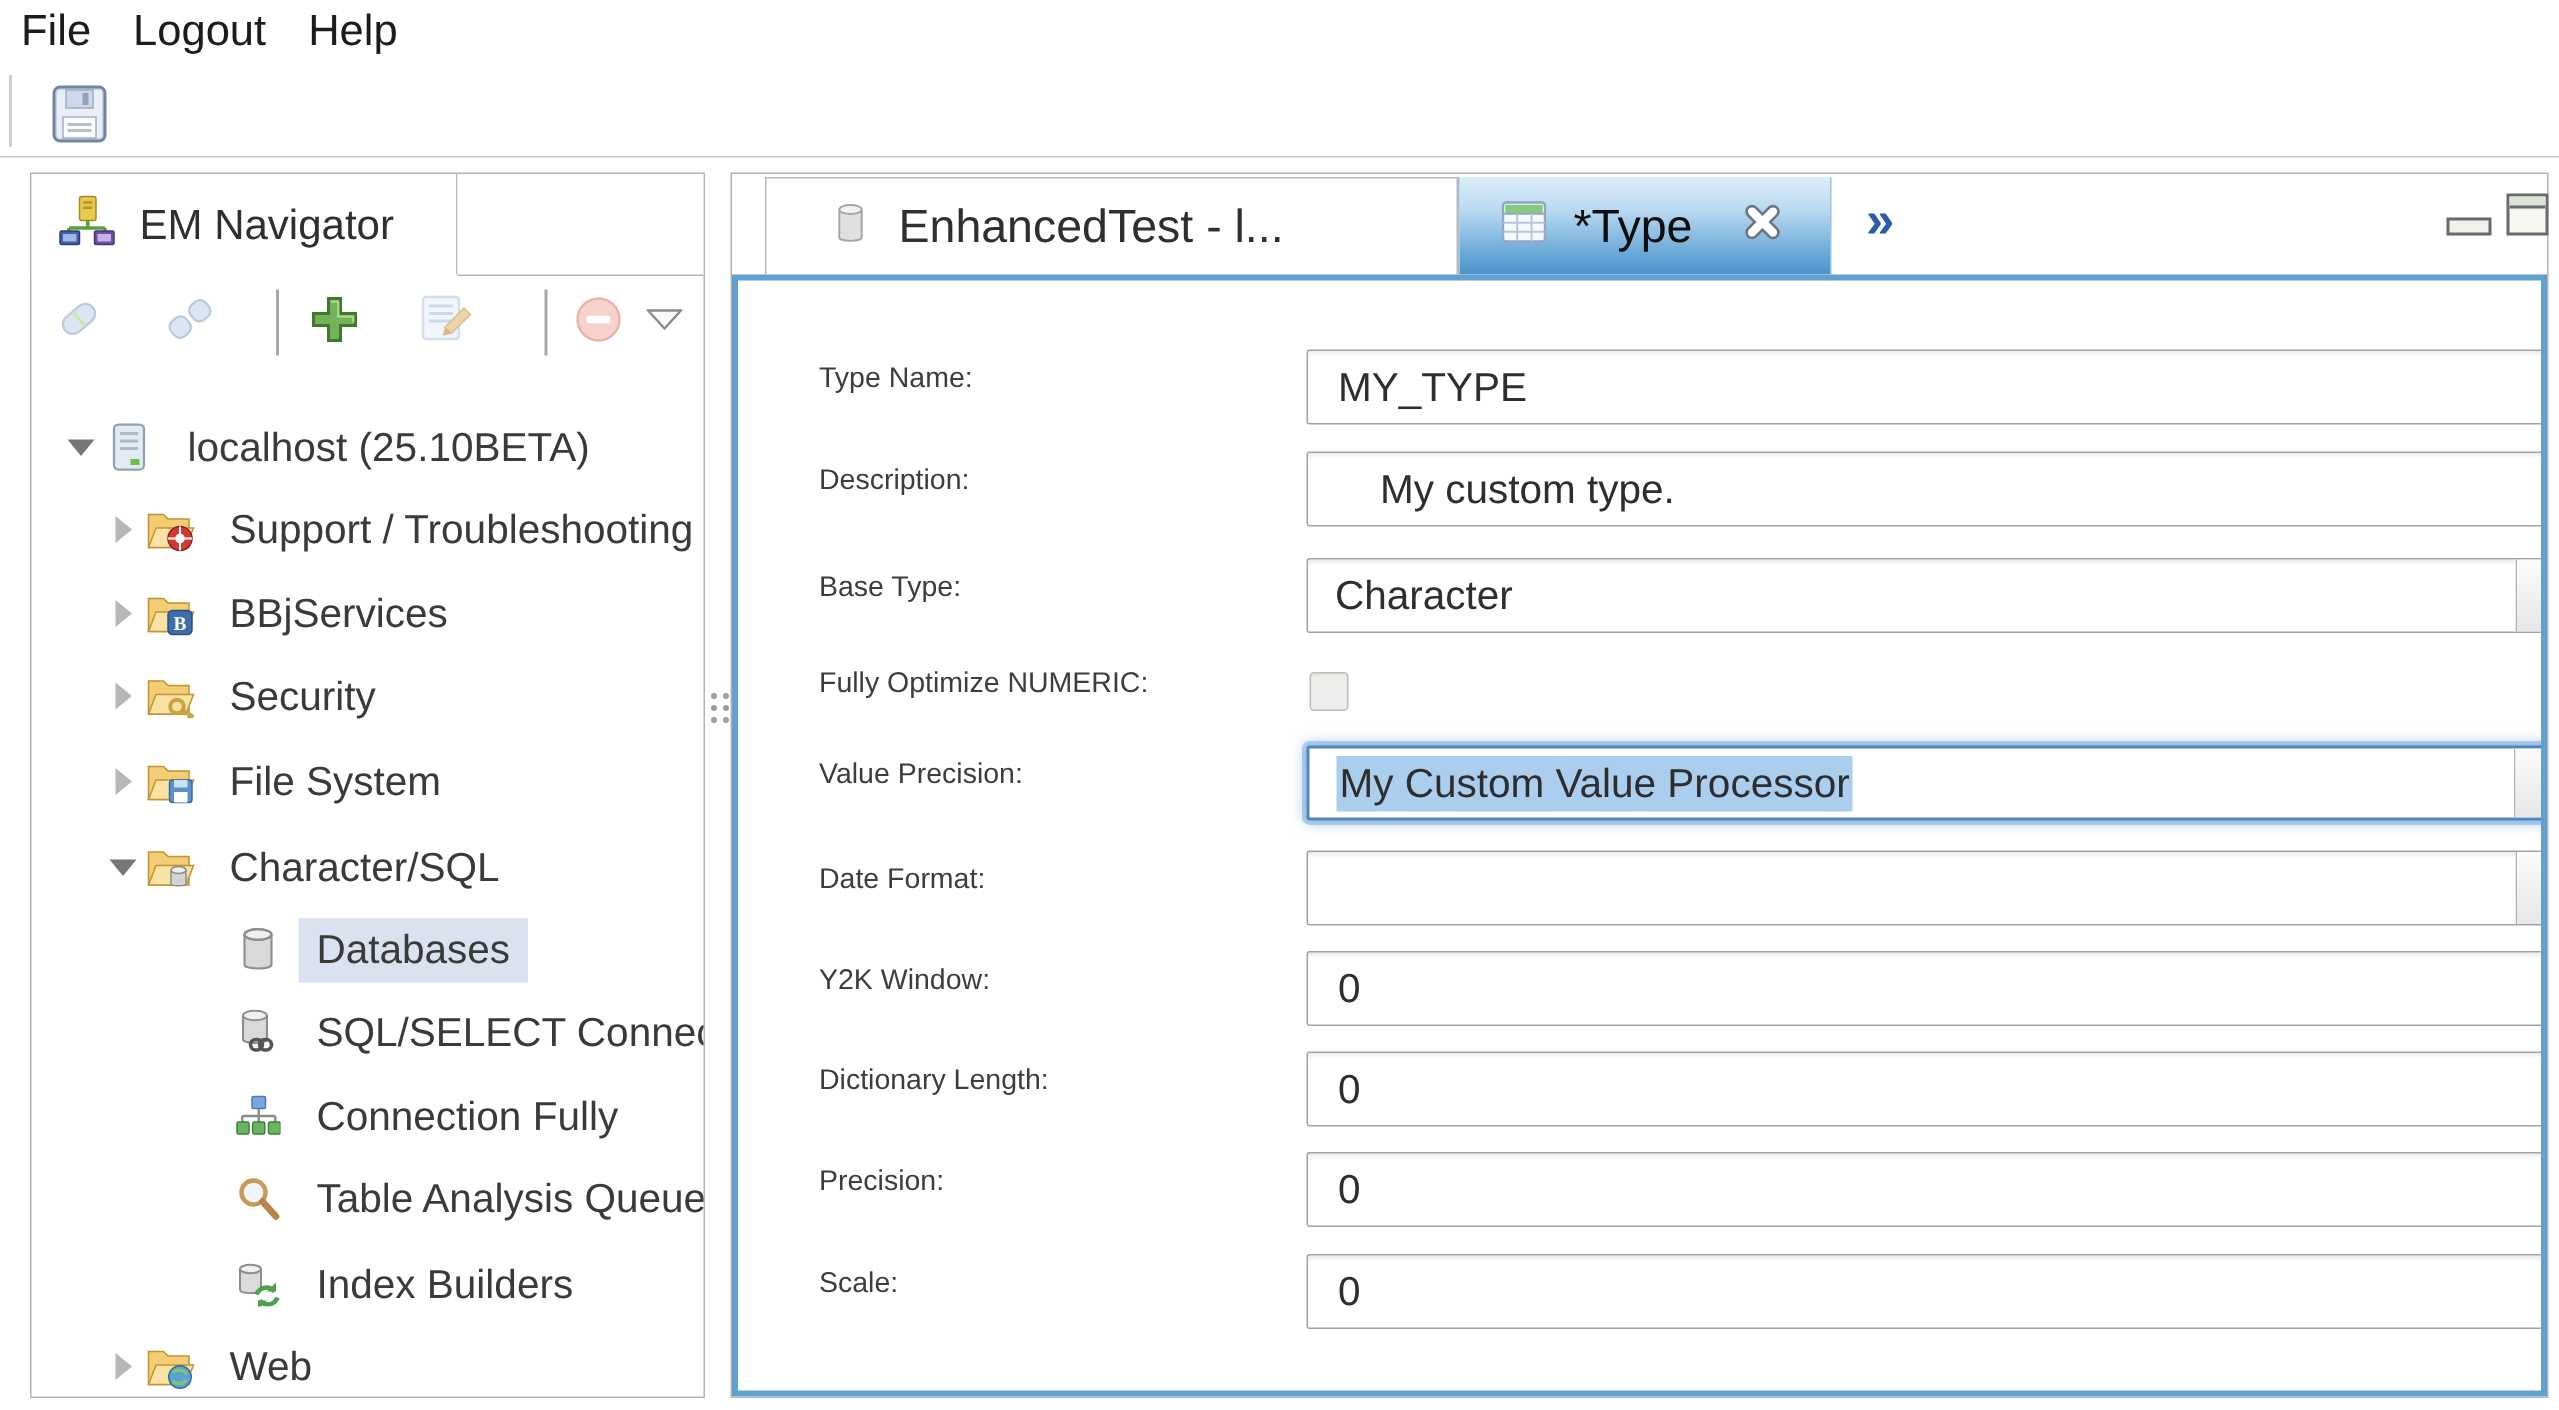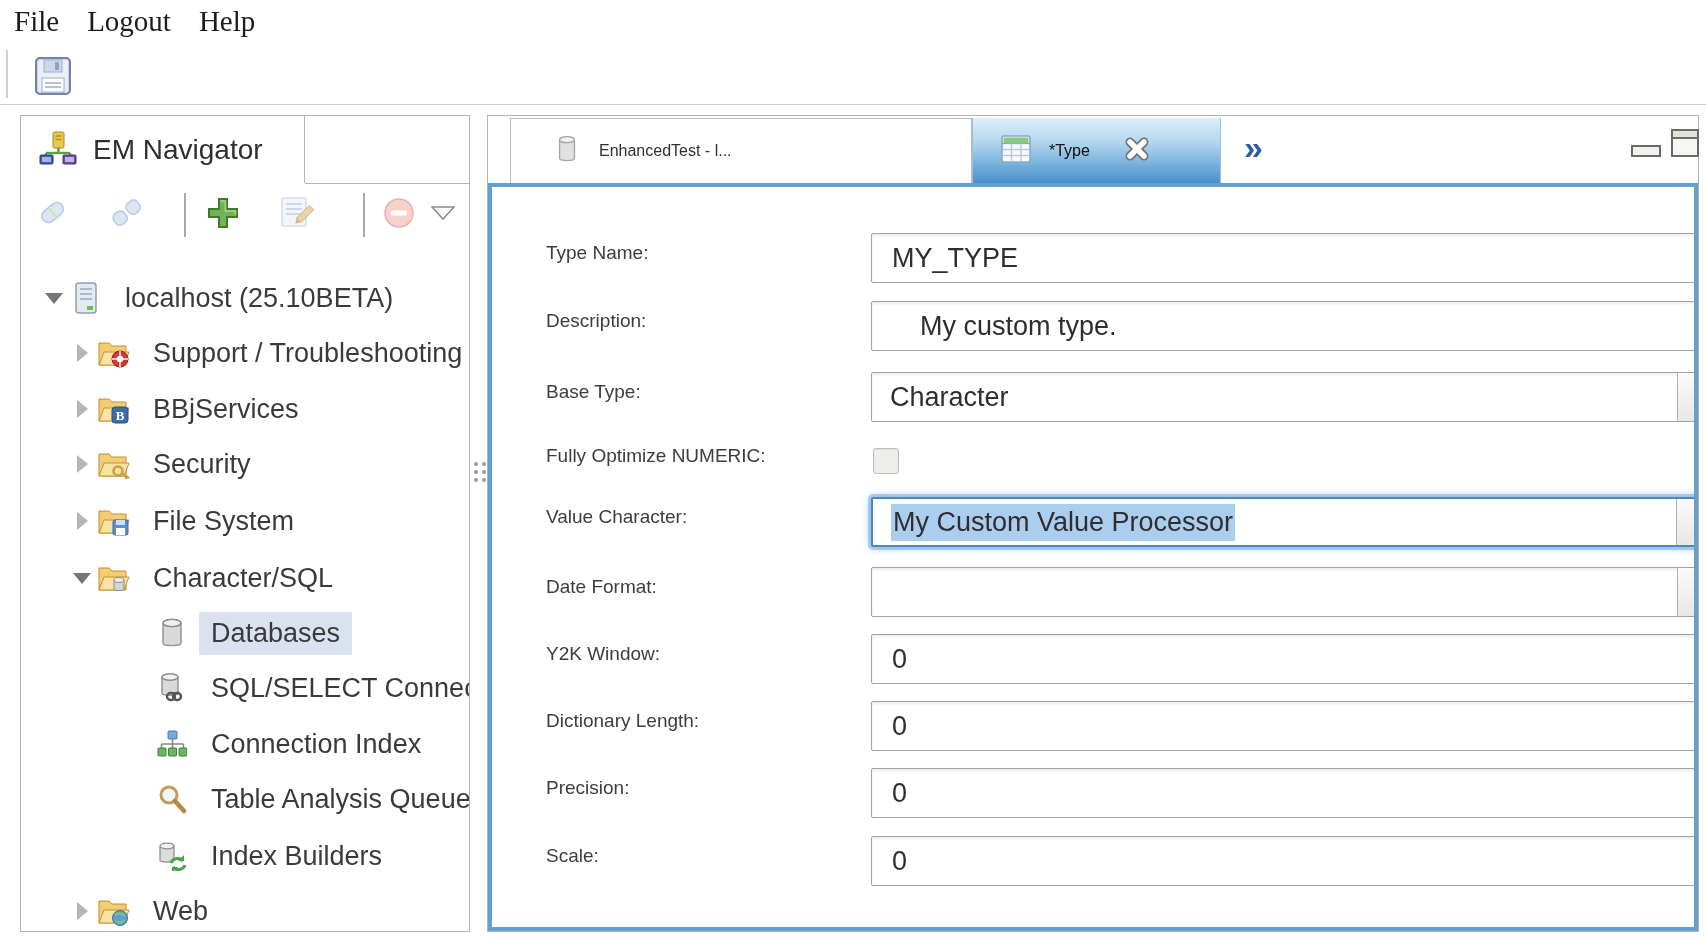--- a/index.html
+++ b/index.html
@@ -1,19 +1,19 @@
 <!DOCTYPE html>
 <html><head>
 <meta charset="utf-8">
 <style>
   html,body{margin:0;padding:0;width:1706px;height:940px;background:#fff;overflow:hidden;
             font-family:"Liberation Sans","DejaVu Sans",sans-serif;-webkit-font-smoothing:antialiased;}
   
   #menubar{position:absolute;left:14px;top:0;height:42px;display:flex;align-items:center;gap:28px;
-           font-size:29px;color:#1c1c1c;font-family:Liberation Serif, serif;}
+           font-size:29px;color:#1c1c1c;}
   .menu-item{cursor:default;}
   
   #toolbar{position:absolute;left:0;top:42px;height:62px;width:100%;}
   #toolbar .grip{position:absolute;left:6px;top:8px;height:48px;border-left:2px solid #cfcfcf;}
   #save-btn{position:absolute;left:34px;top:14px;width:38px;height:40px;}
   #toolbar-rule{position:absolute;left:0;top:104px;width:1706px;border-top:1px solid #c9c9c9;}
   
   #nav-panel{position:absolute;left:20px;top:115px;width:450px;height:817px;background:#fff;
              border:1px solid #b4b4b4;box-sizing:border-box;overflow:hidden;}
   #nav-tab{position:absolute;left:0;top:0;width:284px;height:67px;border-right:1px solid #b4b4b4;
@@ -38,21 +38,21 @@
   #sash i{width:4px;height:4px;border-radius:50%;background:#9c9c9c;}
   
   #editor{position:absolute;left:487px;top:115px;width:1212px;height:817px;border:1px solid #b4b4b4;
           box-sizing:border-box;background:#fff;}
   #tabstrip{position:absolute;left:0;top:0;right:0;height:67px;border-bottom:1px solid #b9c6d2;background:#fff;}
   .etab{position:absolute;top:2px;height:65px;display:flex;align-items:center;box-sizing:border-box;}
   #tab-0{left:22px;width:462px;border:1px solid #b9b9b9;border-bottom:none;background:#fff;padding-left:44px;gap:20px;}
   #tab-1{left:484px;width:249px;padding-left:28px;gap:18px;
          background:linear-gradient(180deg,#ddeefa 0%,#b7d8ef 35%,#6ba9d8 78%,#559ad0 92%,#4a8fc6 100%);
          border-left:1px solid #9fc0da;border-right:1px solid #9fc0da;}
-  .etab .tlabel{font-size:16px;color:#2f2f2f;}
+  .etab .tlabel{font-size:31px;color:#2f2f2f;}
   #tab-1 .tlabel{color:#0d0d0d;}
   #tab-close{margin-left:16px;}
   #chevron{position:absolute;left:756px;top:12px;font-size:34px;font-weight:bold;color:#2c5da8;}
   #btn-min{position:absolute;left:1143px;top:29px;width:26px;height:8px;border:2px solid #6a6a6a;background:#f2f2ec;}
   #btn-max{position:absolute;left:1183px;top:13px;width:24px;height:24px;border:2px solid #6a6a6a;background:#f7f7f1;}
   #btn-max i{display:block;height:6px;background:#dfe4d9;border-bottom:2px solid #6a6a6a;}
   
   #form{position:absolute;left:0;top:67px;right:0;bottom:0;border:4px solid #60a1d1;background:#fff;overflow:hidden;}
   .flabel{position:absolute;left:54px;width:330px;font-size:19px;color:#3d3d3d;white-space:nowrap;}
   .fbox{position:absolute;left:379px;width:866px;height:50px;box-sizing:border-box;background:#fff;
@@ -288,21 +288,21 @@
             <line x1="15.5" y1="10" x2="15.5" y2="15" stroke="#8a8a8a" stroke-width="1.6"></line>
             <line x1="4.5" y1="15" x2="26.5" y2="15" stroke="#8a8a8a" stroke-width="1.6"></line>
             <line x1="4.5" y1="15" x2="4.5" y2="19" stroke="#8a8a8a" stroke-width="1.6"></line>
             <line x1="15.5" y1="15" x2="15.5" y2="19" stroke="#8a8a8a" stroke-width="1.6"></line>
             <line x1="26.5" y1="15" x2="26.5" y2="19" stroke="#8a8a8a" stroke-width="1.6"></line>
             <rect x="1" y="19" width="8" height="8" rx="1" fill="#69b563" stroke="#3f7f3a"></rect>
             <rect x="11.5" y="19" width="8" height="8" rx="1" fill="#69b563" stroke="#3f7f3a"></rect>
             <rect x="22" y="19" width="8" height="8" rx="1" fill="#69b563" stroke="#3f7f3a"></rect>
           </svg>
 </span>
-        <span class="tree-label">Connection Index</span>
+        <span class="tree-label">Connection Fully</span>
       </div>
       <div class="tree-row lvl2" style="top: 656px;">
         <span class="tw"></span>
         <span class="tree-icon">
   <svg width="30" height="30" viewBox="0 0 30 30">
             <circle cx="12" cy="11" r="8" fill="#eef5fb" stroke="#c79a55" stroke-width="3"></circle>
             <line x1="18" y1="17" x2="27" y2="27" stroke="#b9854a" stroke-width="4.5" stroke-linecap="round"></line>
           </svg>
 </span>
         <span class="tree-label">Table Analysis Queue</span>
@@ -394,21 +394,21 @@
       <div class="fbox combo" style="top: 185px;">
         <span class="combo-text">
           <span>Character</span>
         </span>
         <span class="combo-btn">
           <b></b>
         </span>
       </div>
       <div class="flabel" style="top: 258px;">Fully Optimize NUMERIC:</div>
       <div class="fcheck" aria-checked="false" style="top: 261px;"></div>
-      <div class="flabel" style="top: 319px;">Value Character:</div>
+      <div class="flabel" style="top: 319px;">Value Precision:</div>
       <div class="fbox combo focused" style="top: 310px;">
         <span class="combo-text">
           <span class="hl">My Custom Value Processor</span>
         </span>
         <span class="combo-btn">
           <b></b>
         </span>
       </div>
       <div class="flabel" style="top: 389px;">Date Format:</div>
       <div class="fbox combo" style="top: 380px;">

